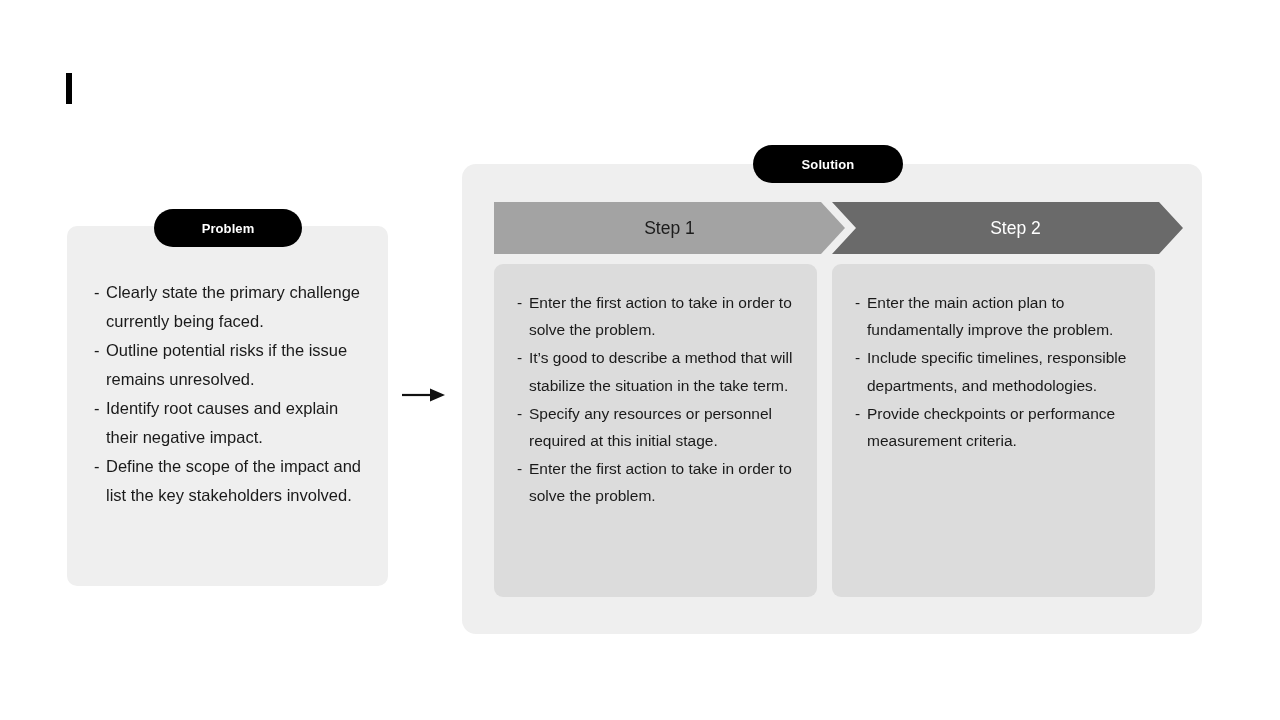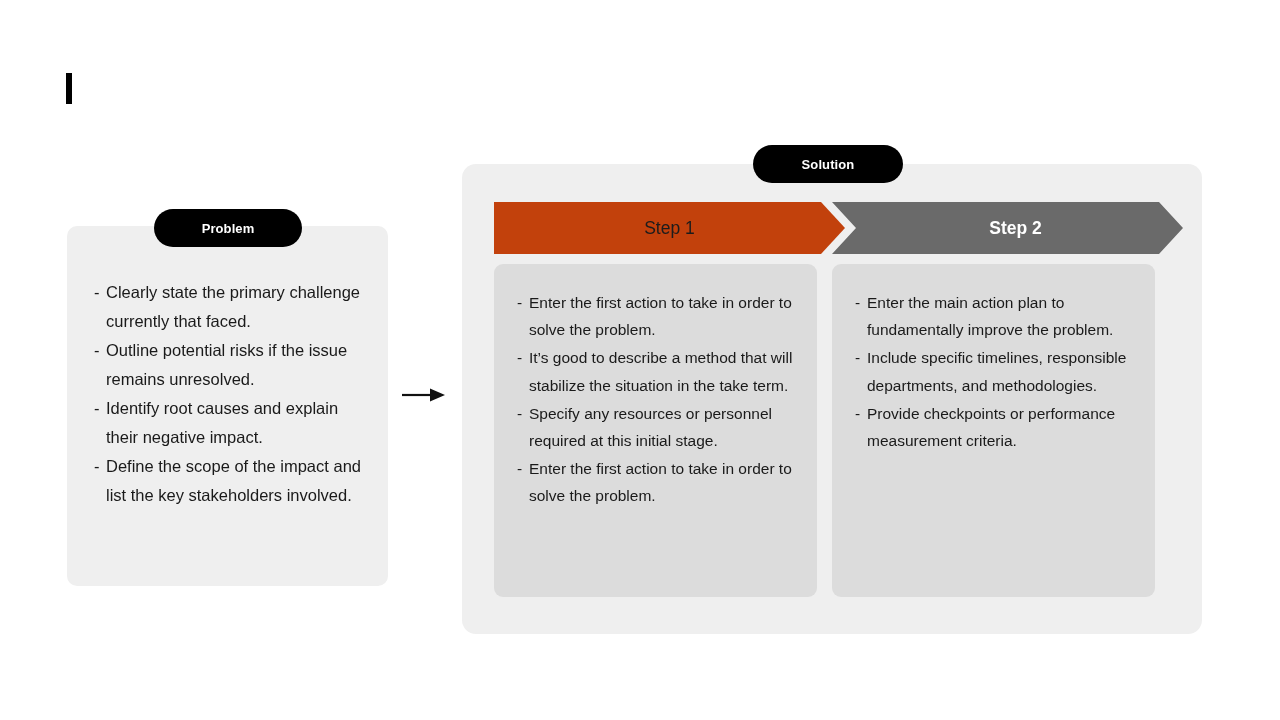--- a/index.html
+++ b/index.html
@@ -184,21 +184,21 @@
 <body style="background: rgb(255, 255, 255);">
 
 <div id="title-block">
   <div id="title-accent" style="background: rgb(0, 0, 0);"></div>
 </div>
 
 <div id="problem-card" style="background: rgb(239, 239, 239);">
   <ul id="problem-list" class="bullet-list">
       <li class="bullet-item">
         <span class="dash">-</span>
-        <span class="bullet-text">Clearly state the primary challenge currently that faced.</span>
+        <span class="bullet-text">Clearly state the primary challenge currently being faced.</span>
       </li>
       <li class="bullet-item">
         <span class="dash">-</span>
         <span class="bullet-text">Outline potential risks if the issue remains unresolved.</span>
       </li>
       <li class="bullet-item">
         <span class="dash">-</span>
         <span class="bullet-text">Identify root causes and explain their negative impact.</span>
       </li>
       <li class="bullet-item">
@@ -214,27 +214,27 @@
 <div id="flow-arrow">
   <svg width="46" height="22" viewBox="0 0 46 22" aria-hidden="true">
     <line x1="1" y1="11" x2="31" y2="11" stroke="#111111" stroke-width="2.2"></line>
     <polygon points="29,4.5 44,11 29,17.5" fill="#111111"></polygon>
   </svg>
 </div>
 
 <div id="solution-panel" style="background: rgb(239, 239, 239);">
 
   <div id="step-col-1" class="step-column">
-    <div class="step-header step-1" style="background: #c2410c; color: rgb(28, 28, 28);">
+    <div class="step-header step-1" style="background: #a3a3a3; color: rgb(28, 28, 28);">
       <span class="step-label">Step 1</span>
     </div>
   </div>
 
   <div id="step-col-2" class="step-column">
-    <div class="step-header step-2" style="background: rgb(106, 106, 106); color: rgb(255, 255, 255); font-weight: bold;">
+    <div class="step-header step-2" style="background: rgb(106, 106, 106); color: rgb(255, 255, 255);">
       <span class="step-label">Step 2</span>
     </div>
   </div>
 
   <div id="step-card-1" class="step-card" style="background: rgb(220, 220, 220);">
     <div class="step-body">
       <ul id="step-body-1" class="bullet-list">
           <li class="bullet-item">
             <span class="dash">-</span>
             <span class="bullet-text">Enter the first action to take in order to solve the problem.</span>

